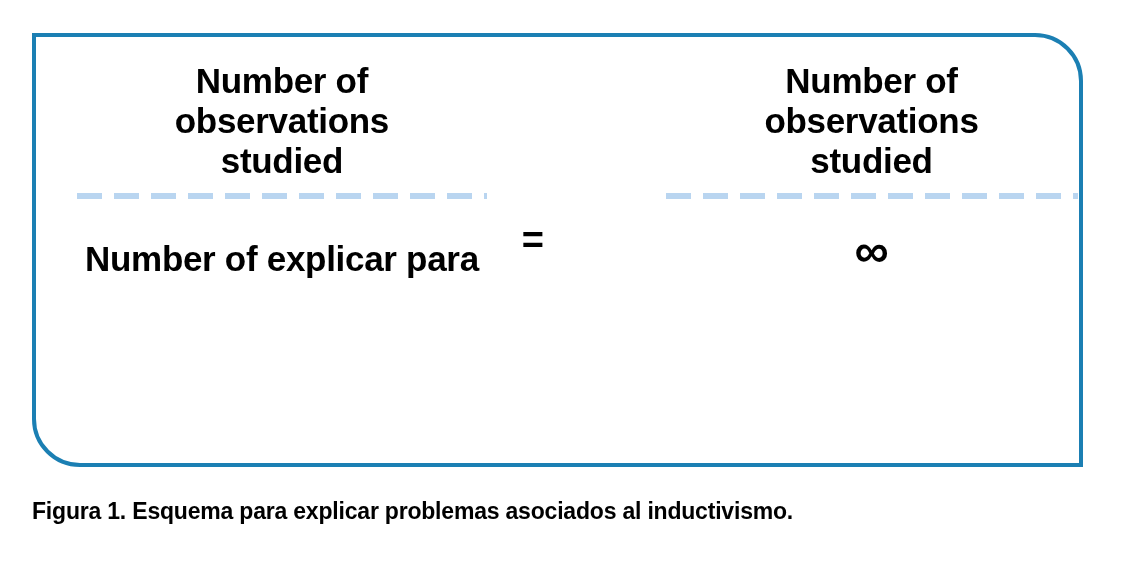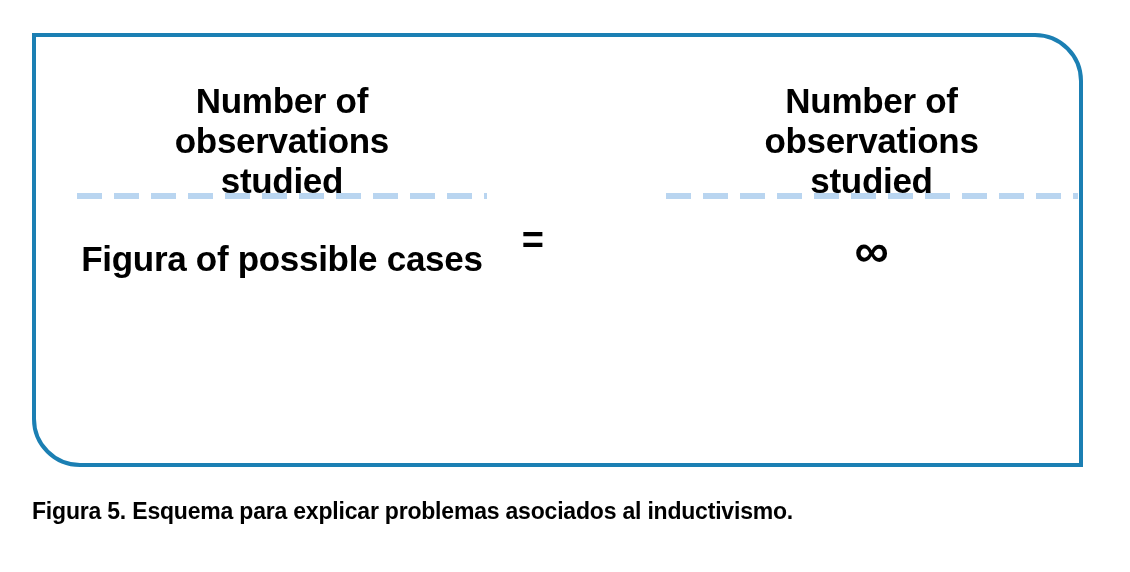--- a/index.html
+++ b/index.html
@@ -58,21 +58,21 @@
   .denominator {
     text-align: center;
     font-weight: bold;
     color: #000000;
     line-height: 1.14;
     letter-spacing: -0.3px;
   }
 
   .numerator {
     font-size: 35px;
-    padding-top: 48px;
+    padding-top: 28px;
     height: 132px;
     box-sizing: border-box;
     display: flex;
     align-items: flex-start;
     justify-content: center;
   }
   .numerator span { display: block; }
 
   .frac-left .numerator  { width: 310px; }
   .frac-right .numerator { width: 310px; }
@@ -144,22 +144,22 @@
   <div class="fraction frac-left">
     <div class="numerator">
       <div>
         <span>Number of</span>
         <span>observations</span>
         <span>studied</span>
       </div>
     </div>
     <div class="frac-bar"></div>
     <div class="denominator">
-      <span>Figura of possible</span>
-      <span>cases</span>
+      <span>Number of explicar</span>
+      <span>para</span>
     </div>
   </div>
 
   <div id="equals-sign">=</div>
 
   <div class="fraction frac-right">
     <div class="numerator">
       <div>
         <span>Number of</span>
         <span>observations</span>
@@ -167,13 +167,13 @@
       </div>
     </div>
     <div class="frac-bar"></div>
     <div class="denominator">
       <span>∞</span>
     </div>
   </div>
 
 </div>
 
-<div id="caption"><span class="caption-label">Figura 5.</span><span class="caption-text"> Esquema para explicar problemas asociados al inductivismo.</span></div>
+<div id="caption"><span class="caption-label">Figura 1.</span><span class="caption-text"> Esquema para explicar problemas asociados al inductivismo.</span></div>
 
 </body></html>

